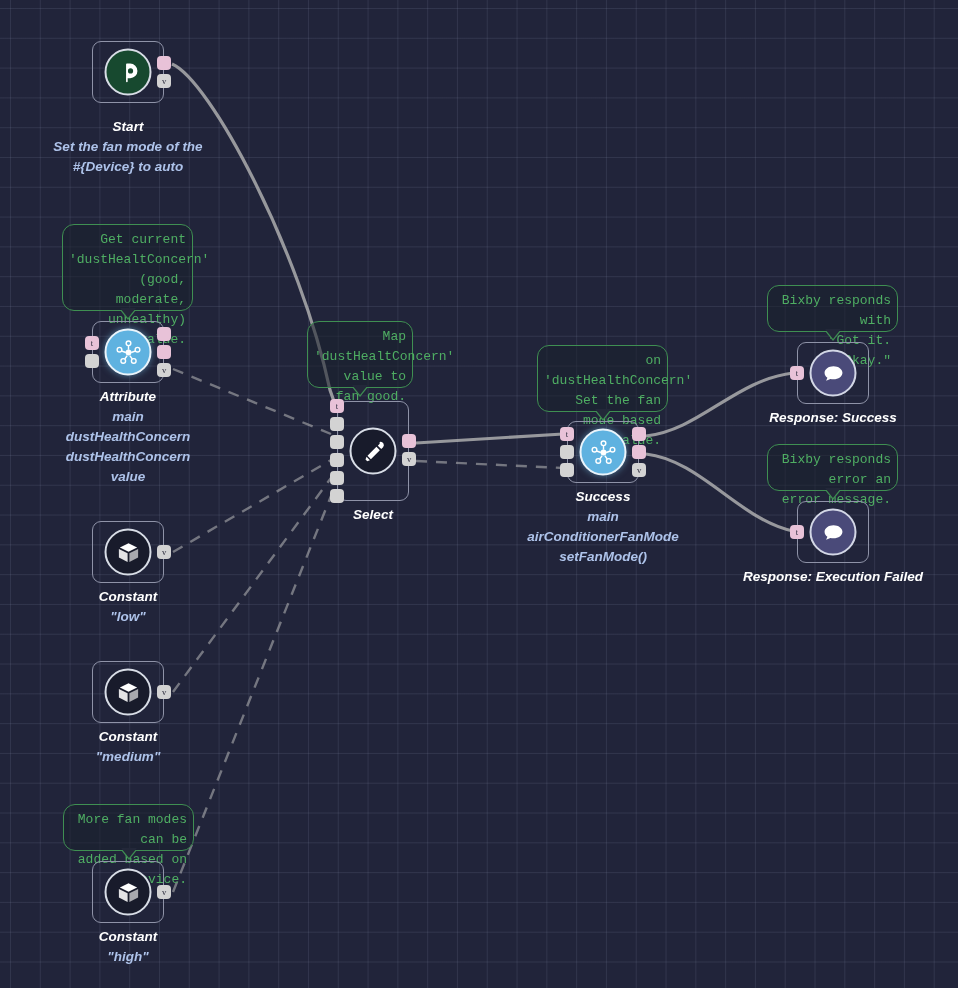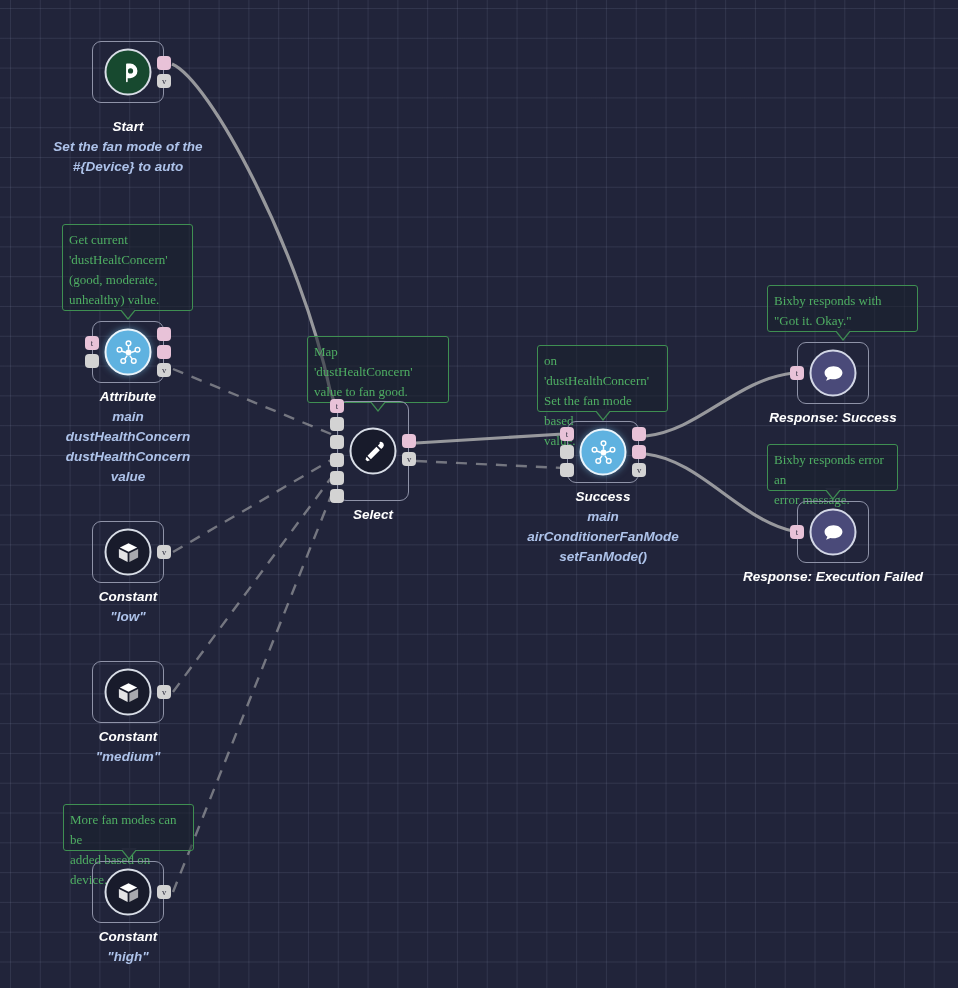--- a/index.html
+++ b/index.html
@@ -78,27 +78,27 @@
   .lbl-sub {
     font-size: 13.5px; font-style: italic; font-weight: bold;
     color: #aec3ea; line-height: 20px;
   }
 
   
   .comment {
     position: absolute;
     box-sizing: border-box;
     border: 1px solid #3f8f52;
-    border-radius: 3px;
+    border-radius: 12px;
     background: rgba(26,32,44,0.55);
     color: #4fae63;
-    font-family: Liberation Serif, serif;
+    font-family: Liberation Mono, monospace;
     font-size: 13px;
     line-height: 20px;
-    text-align: left;
+    text-align: right;
     padding: 5px 6px;
   }
   .comment .tail, .comment .tail-in {
     position: absolute;
     left: 50%; margin-left: -8px;
     width: 0; height: 0;
     border-left: 8px solid transparent;
     border-right: 8px solid transparent;
   }
   .comment .tail {
@@ -127,35 +127,35 @@
     </svg>
   <div id="comment-layer">
       <div class="comment" style="left: 62px; top: 224px; width: 131px; height: 87px;">
         <div>Get current</div>
         <div>'dustHealtConcern'</div>
         <div>(good, moderate,</div>
         <div>unhealthy) value.</div>
         <span class="tail"></span>
         <span class="tail-in"></span>
       </div>
-      <div class="comment" style="left: 307px; top: 336px; width: 142px; height: 67px;">
+      <div class="comment" style="left: 307px; top: 321px; width: 106px; height: 67px;">
         <div>Map</div>
         <div>'dustHealtConcern'</div>
         <div>value to fan good.</div>
         <span class="tail"></span>
         <span class="tail-in"></span>
       </div>
       <div class="comment" style="left: 537px; top: 345px; width: 131px; height: 67px;">
         <div>on 'dustHealthConcern'</div>
         <div>Set the fan mode based</div>
         <div>value.</div>
         <span class="tail"></span>
         <span class="tail-in"></span>
       </div>
-      <div class="comment" style="left: 767px; top: 285px; width: 151px; height: 47px;">
+      <div class="comment" style="left: 767px; top: 285px; width: 131px; height: 47px;">
         <div>Bixby responds with</div>
         <div>"Got it. Okay."</div>
         <span class="tail"></span>
         <span class="tail-in"></span>
       </div>
       <div class="comment" style="left: 767px; top: 444px; width: 131px; height: 47px;">
         <div>Bixby responds error an</div>
         <div>error message.</div>
         <span class="tail"></span>
         <span class="tail-in"></span>

